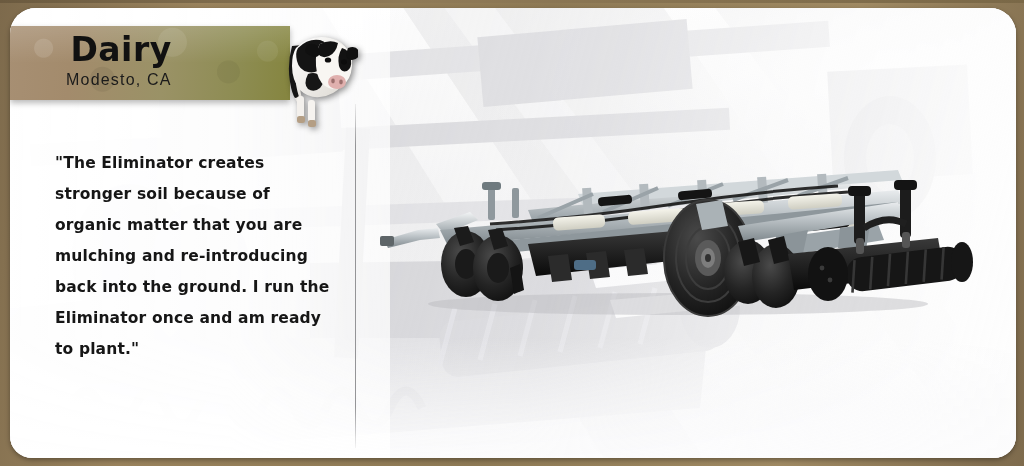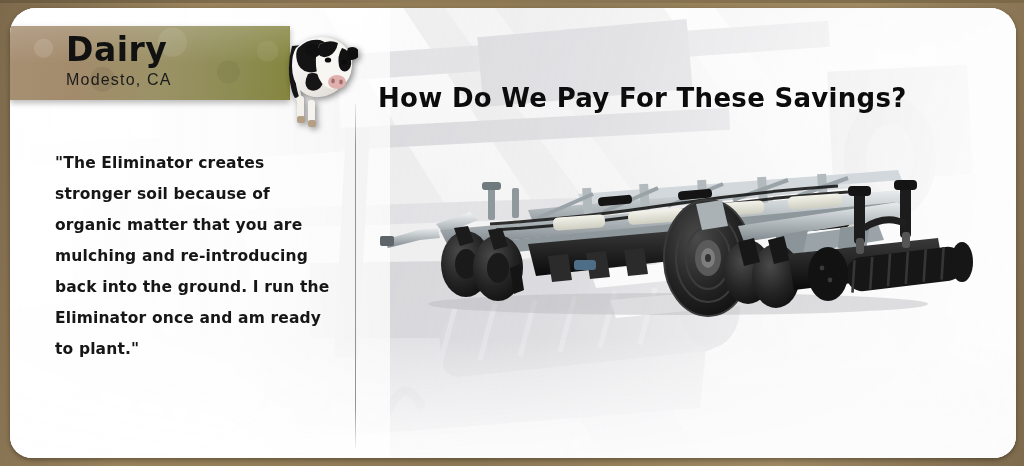--- a/index.html
+++ b/index.html
@@ -92,20 +92,21 @@
   #headerbar .sheen{
     position:absolute; left:0; right:0; top:0; height:50%;
     background:linear-gradient(180deg, rgba(255,255,255,.16), rgba(255,255,255,0));
   }
 
   .hdr-text{ position:absolute; left:56px; top:6px; z-index:3; }
   #hdr-title{
     font-size:33px; font-weight:bold; color:#111;
     letter-spacing:.5px; line-height:36px;
     font-family:"DejaVu Sans","Liberation Sans",sans-serif;
+    text-align:right;
   }
   #hdr-sub{
     font-size:16px; font-weight:400; color:#1b1b1b;
     letter-spacing:1.2px; line-height:28px; margin-top:-2px;
     font-family:"Liberation Sans",sans-serif;
   }
 
   
   #cow{
     position:absolute;
@@ -280,21 +281,20 @@
         <ellipse cx="59" cy="64" rx="9" ry="7" fill="#e0b0ae"></ellipse>
         <ellipse cx="55" cy="63" rx="1.8" ry="2.4" fill="#9c6f6d"></ellipse>
         <ellipse cx="63" cy="64" rx="1.8" ry="2.4" fill="#9c6f6d"></ellipse>
       </svg>
     </div>
 
     <div id="divider"></div>
 
     <div id="quote">"The Eliminator creates stronger soil because of organic matter that you are mulching and re-introducing back into the ground.  I run the Eliminator once and am ready to plant."</div>
 
-    <div id="headline">How Do We Pay For These Savings?</div>
 
     <div id="machine">
       <svg viewBox="0 0 600 150" preserveAspectRatio="xMidYMid meet">
         <defs>
           <linearGradient id="steel" x1="0" y1="0" x2="0" y2="1">
             <stop offset="0" stop-color="#e9ecee"></stop>
             <stop offset="0.45" stop-color="#b9c0c4"></stop>
             <stop offset="1" stop-color="#7f888d"></stop>
           </linearGradient>
           <linearGradient id="steel2" x1="0" y1="0" x2="0" y2="1">

